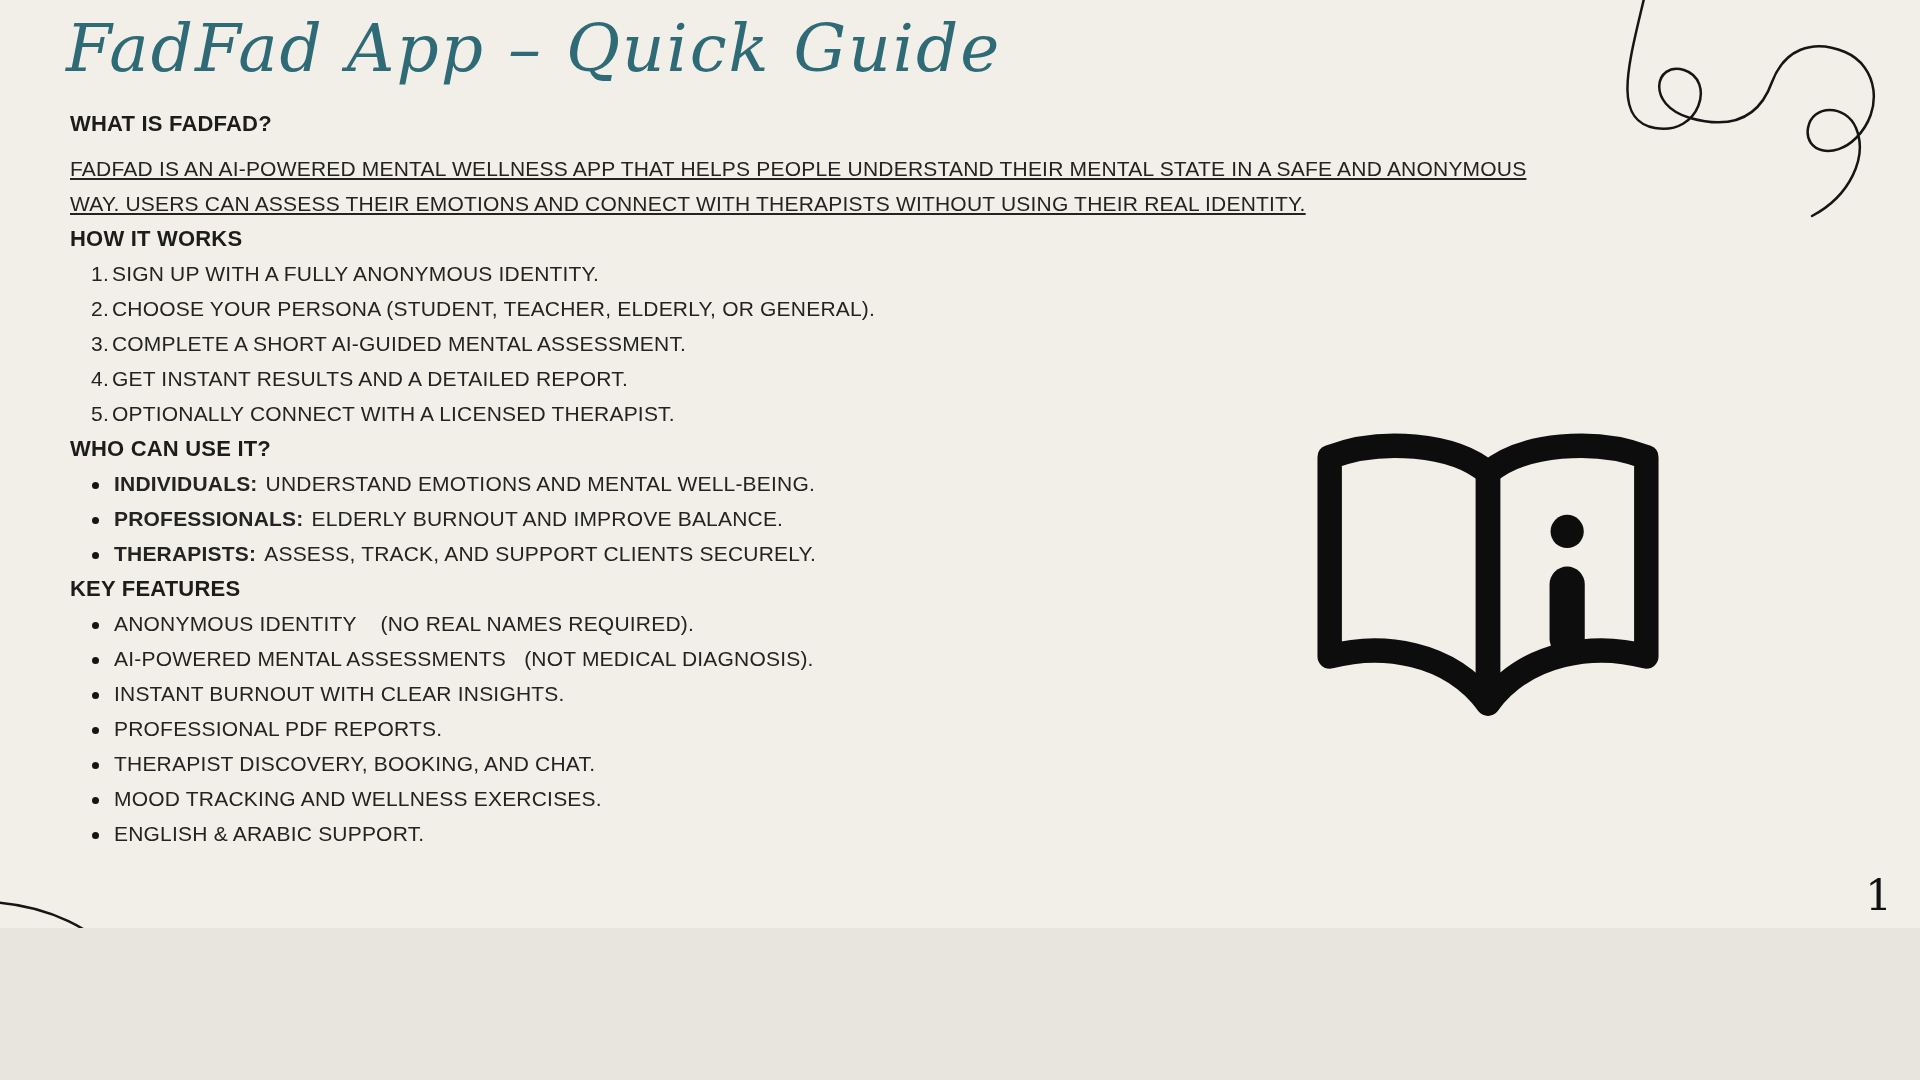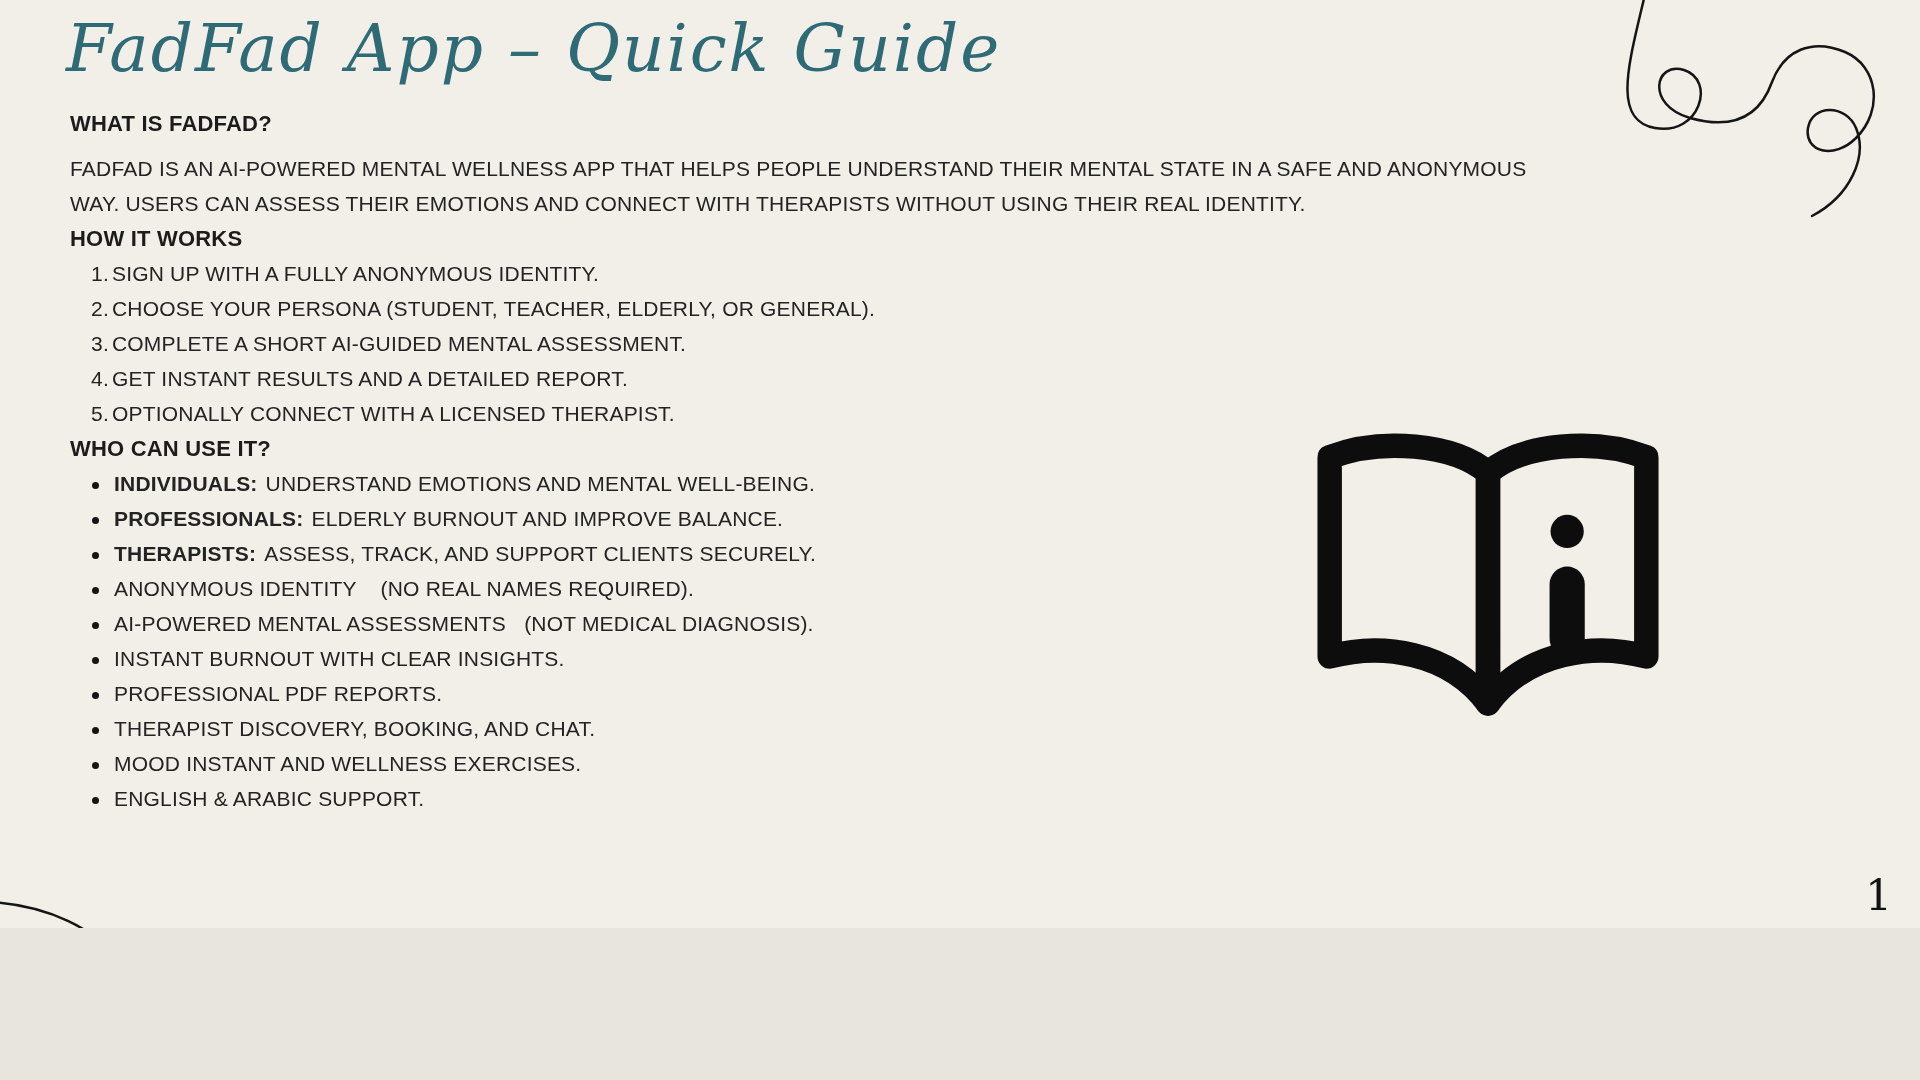--- a/index.html
+++ b/index.html
@@ -17,21 +17,21 @@
   }
 
   .content {
     position:absolute; left:70px; top:106px; width:1500px;
     font-size:21px; line-height:35px; letter-spacing:0.2px;
   }
   .content h2 {
     margin:0; font-size:22px; line-height:35px; font-weight:bold;
     color:#1c1c1c; letter-spacing:0.2px;
   }
-  .content p { margin:10px 0 0 0; }
+  .content p { margin:10px 0 0 0;text-decoration:underline; }
 
   ol.steps { list-style:none; margin:0; padding:0 0 0 21px; counter-reset:step; }
   ol.steps li { line-height:35px; }
   ol.steps li::before { counter-increment:step; content:counter(step) "."; margin-right:3px; }
 
   ul.who, ul.features { list-style:none; margin:0; padding:0 0 0 22px; }
   ul.who li, ul.features li { line-height:35px; }
   ul.who li::before, ul.features li::before {
     content:""; display:inline-block; width:7px; height:7px; border-radius:50%;
     background:#141414; margin-right:15px; vertical-align:2.5px;
@@ -85,27 +85,28 @@
       <li>OPTIONALLY CONNECT WITH A LICENSED THERAPIST.</li>
     </ol>
 
     <h2>WHO CAN USE IT?</h2>
     <ul class="who">
       <li><b>INDIVIDUALS:</b><span>UNDERSTAND EMOTIONS AND MENTAL WELL-BEING.</span></li>
       <li><b>PROFESSIONALS:</b><span>ELDERLY BURNOUT AND IMPROVE BALANCE.</span></li>
       <li><b>THERAPISTS:</b><span>ASSESS, TRACK, AND SUPPORT CLIENTS SECURELY.</span></li>
     </ul>
 
+    <h2>KEY FEATURES</h2>
     <ul class="features">
       <li>ANONYMOUS IDENTITY    (NO REAL NAMES REQUIRED).</li>
       <li>AI-POWERED MENTAL ASSESSMENTS   (NOT MEDICAL DIAGNOSIS).</li>
       <li>INSTANT BURNOUT WITH CLEAR INSIGHTS.</li>
       <li>PROFESSIONAL PDF REPORTS.</li>
       <li>THERAPIST DISCOVERY, BOOKING, AND CHAT.</li>
-      <li>MOOD INSTANT AND WELLNESS EXERCISES.</li>
+      <li>MOOD TRACKING AND WELLNESS EXERCISES.</li>
       <li>ENGLISH &amp; ARABIC SUPPORT.</li>
     </ul>
 
   </div>
 
   <div class="book">
     <svg viewBox="0 0 440 350" width="430" height="350">
       <path d="M 220 52 C 185 22, 110 16, 58 36 L 58 240 C 110 226, 180 234, 220 288 Z" fill="none" stroke="#0d0d0d" stroke-width="25" stroke-linejoin="round" stroke-linecap="round"></path>
       <path d="M 220 52 C 255 22, 330 16, 382 36 L 382 240 C 330 226, 260 234, 220 288 Z" fill="none" stroke="#0d0d0d" stroke-width="25" stroke-linejoin="round" stroke-linecap="round"></path>
       <circle cx="301" cy="112" r="17" fill="#0d0d0d"></circle>

